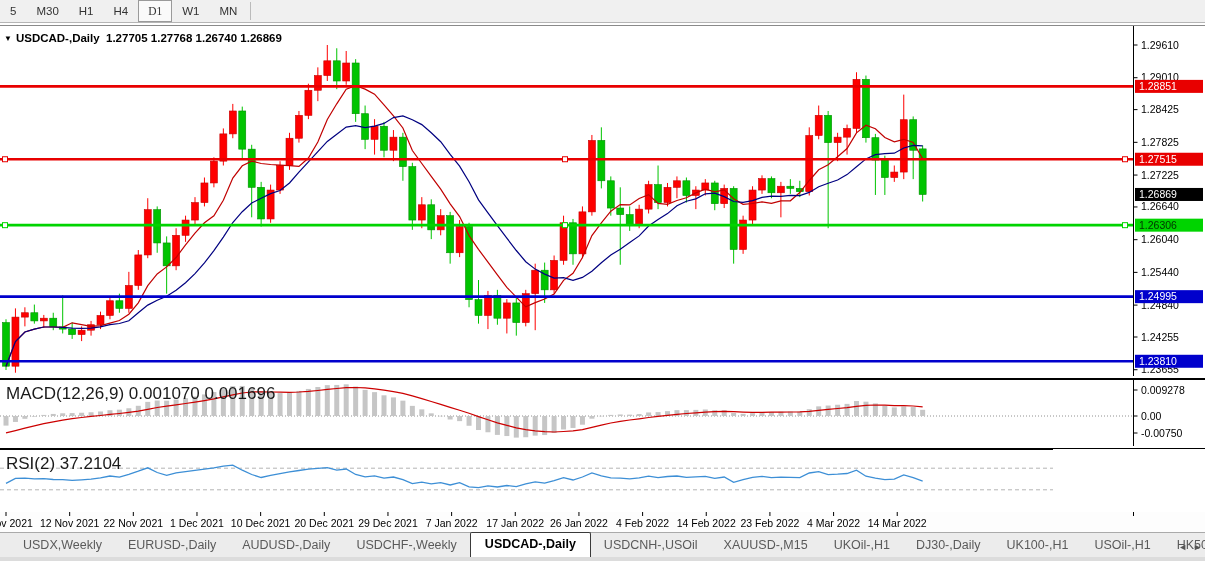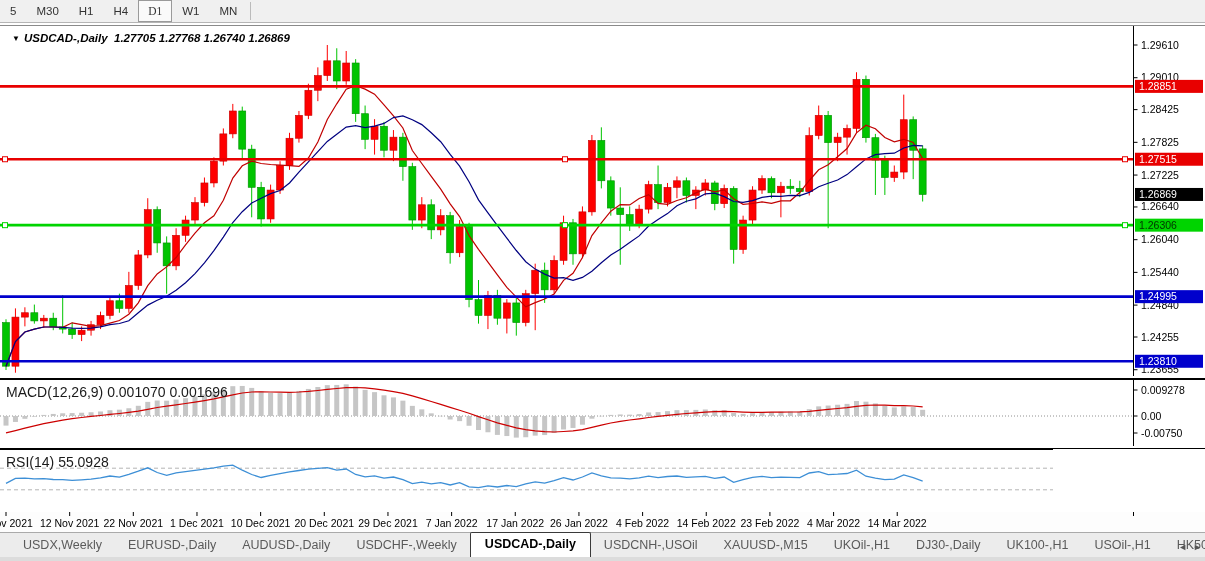--- a/index.html
+++ b/index.html
@@ -7,23 +7,23 @@
   
   .toolbar{position:absolute;left:0;top:0;width:1205px;height:22px;background:#f0f0f0;border-bottom:1px solid #b5b5b5;display:flex;align-items:stretch;}
   .tfbtn{display:flex;align-items:center;justify-content:center;padding:0 9px;font-size:11.5px;color:#333;cursor:default;border:1px solid transparent;}
   .tfbtn.active{background:#fafafa;border:1px solid #9a9a9a;font-family:Liberation Serif, serif;}
   .tbsep{width:1px;background:#bbb;margin:2px 3px;}
   
   .price-panel{position:absolute;left:0;top:25px;width:1205px;height:352px;background:#fff;border-top:1px solid #8a8a8a;border-bottom:1px solid #000;overflow:hidden;}
   .macd-panel{position:absolute;left:0;top:379px;width:1205px;height:68px;background:#fff;border-top:1px solid #000;border-bottom:1px solid #000;overflow:hidden;}
   .rsi-panel{position:absolute;left:0;top:449px;width:1053px;height:62px;background:#fff;border-top:1px solid #000;border-bottom:1px solid #000;overflow:hidden;}
   .date-axis{position:absolute;left:0;top:512px;width:1205px;height:20px;background:#fdfdfd;overflow:hidden;}
-  .chart-title{position:absolute;left:12px;top:6px;font-size:11.5px;font-weight:700;color:#000;letter-spacing:0;font-style:italic;}
+  .chart-title{position:absolute;left:4px;top:6px;font-size:11.5px;font-weight:700;color:#000;letter-spacing:0;}
   .chart-title .tri{font-size:8px;vertical-align:1px;margin-right:4px;}
-  .ind-label{position:absolute;left:6px;top:4px;font-size:14px;color:#1a1a1a;}
+  .ind-label{position:absolute;left:6px;top:4px;font-size:17px;color:#1a1a1a;}
   svg{display:block;}
   
   .tabbar{position:absolute;left:0;top:532px;width:1205px;height:25px;background:#ececec;border-top:1px solid #aaa;display:flex;align-items:flex-end;padding-left:10px;box-sizing:border-box;}
   .tab{font-size:12.5px;color:#5a5a5a;padding:4px 13px 5px 13px;white-space:nowrap;cursor:default;}
   .tab.active{background:#fff;border:1px solid #3a3a3a;border-bottom:none;color:#000;font-weight:700;padding:4px 14px 6px 14px;margin-bottom:0;border-radius:2px 2px 0 0;}
   .tab-sep{width:1px;height:13px;background:#b9b9b9;margin-bottom:6px;}
   .tab-nav{position:absolute;right:3px;bottom:5px;display:flex;gap:6px;}
   .tab-nav span{font-size:9px;color:#555;cursor:default;}
   .bottomstrip{position:absolute;left:0;top:557px;width:1205px;height:4px;background:#dcdcdc;}
 </style>
@@ -425,21 +425,21 @@
         <line x1="1133.5" y1="2" x2="1137.5" y2="2" stroke="#000" stroke-width="1"></line>
         <text x="1141" y="5.5" font-size="10.5" font-family="Liberation Sans, sans-serif" fill="#000">100</text>
         <line x1="1133.5" y1="18.200000000000003" x2="1137.5" y2="18.200000000000003" stroke="#000" stroke-width="1"></line>
         <text x="1141" y="21.700000000000003" font-size="10.5" font-family="Liberation Sans, sans-serif" fill="#000">70</text>
         <line x1="1133.5" y1="39.800000000000004" x2="1137.5" y2="39.800000000000004" stroke="#000" stroke-width="1"></line>
         <text x="1141" y="43.300000000000004" font-size="10.5" font-family="Liberation Sans, sans-serif" fill="#000">30</text>
         <line x1="1133.5" y1="56" x2="1137.5" y2="56" stroke="#000" stroke-width="1"></line>
         <text x="1141" y="59.5" font-size="10.5" font-family="Liberation Sans, sans-serif" fill="#000">0</text>
       </svg>
     <div class="ind-label">
-      <span>RSI(14)</span> <span>55.0928</span>
+      <span>RSI(2)</span> <span>37.2104</span>
     </div>
   </div>
 
   <div class="date-axis">
     <svg id="date-svg" width="1205" height="20">
         <line x1="6" y1="0" x2="6" y2="4" stroke="#000" stroke-width="1"></line>
         <text x="6" y="15" font-size="10.5" font-family="Liberation Sans, sans-serif" fill="#000" text-anchor="middle">3 Nov 2021</text>
         <line x1="69.66" y1="0" x2="69.66" y2="4" stroke="#000" stroke-width="1"></line>
         <text x="69.66" y="15" font-size="10.5" font-family="Liberation Sans, sans-serif" fill="#000" text-anchor="middle">12 Nov 2021</text>
         <line x1="133.32" y1="0" x2="133.32" y2="4" stroke="#000" stroke-width="1"></line>

